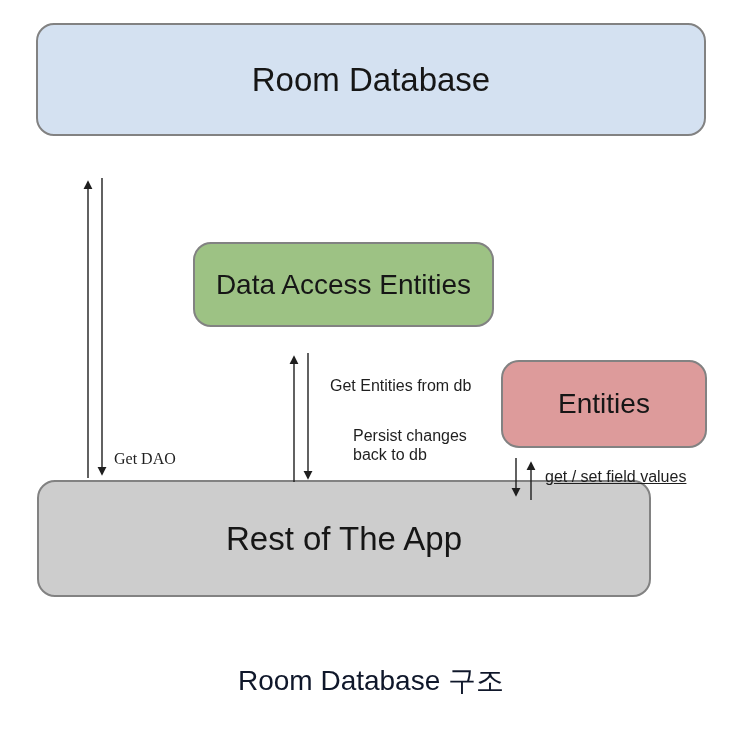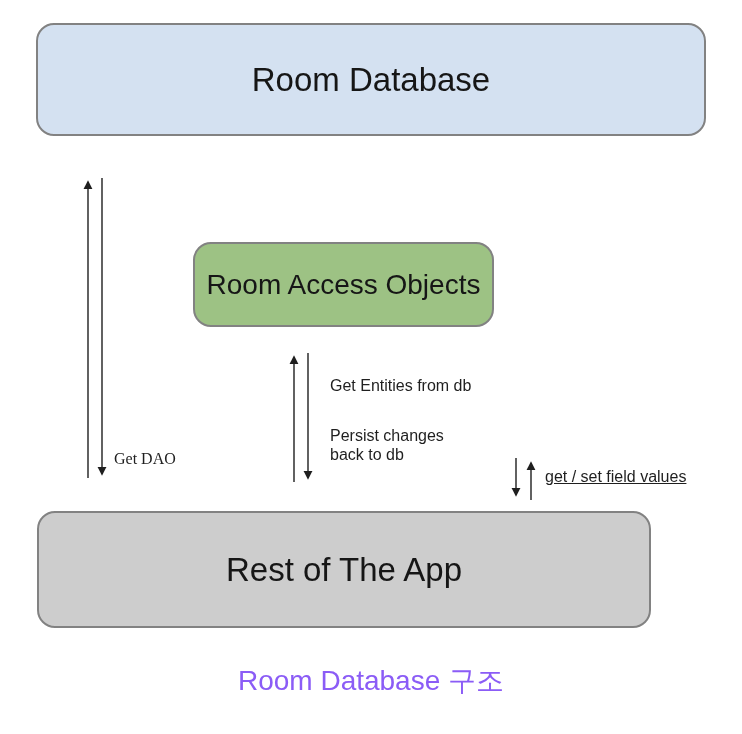--- a/index.html
+++ b/index.html
@@ -22,66 +22,69 @@
     border-radius: 18px;
     display: flex;
     align-items: center;
     justify-content: center;
     box-sizing: border-box;
     color: #161616;
   }
   .node-room-database   { left: 36px;  top: 23px;  width: 670px; height: 113px; font-size: 33px; }
   .node-dao             { left: 193px; top: 242px; width: 301px; height: 85px;  font-size: 28px; }
   .node-entities        { left: 501px; top: 360px; width: 206px; height: 88px;  font-size: 28px; }
-  .node-rest-of-app     { left: 37px;  top: 511px; width: 614px; height: 117px; font-size: 33px; }
+  .node-rest-of-app     { left: 37px;  top: 480px; width: 614px; height: 117px; font-size: 33px; }
 
   .arrows-layer {
     position: absolute;
     left: 0; top: 0;
     width: 742px;
     height: 734px;
     pointer-events: none;
   }
 
   .edge-label {
     position: absolute;
     font-size: 16px;
     color: #1f1f1f;
     line-height: 1.18;
     white-space: nowrap;
   }
-  .edge-label.wrap { white-space: normal; width: 128px; }
+  .edge-label.wrap { white-space: normal; width: 128px; margin-left: 23px; }
   .label-get-dao      { left: 114px; top: 450px; font-family: Liberation Serif, serif; }
   .label-get-entities { left: 330px; top: 377px; }
   .label-persist      { left: 330px; top: 427px; }
   .label-get-set      { left: 545px; top: 468px; text-decoration: underline; }
 
   .caption {
     position: absolute;
     left: 0;
     right: 0;
     top: 662px;
     text-align: center;
     font-size: 28px;
-    color: #8b5cf6;
+    color: #0f172a;
   }
 </style>
 </head>
 <body>
 
 <div class="canvas">
 
   <div class="node node-room-database" style="background-color: rgb(212, 225, 241);">
     <span>Room Database</span>
   </div>
 
   <div class="node node-dao" style="background-color: rgb(157, 194, 132);">
-    <span>Room Access Objects</span>
+    <span>Data Access Entities</span>
   </div>
 
+  <div class="node node-entities" style="background-color: rgb(221, 155, 155);">
+    <span>Entities</span>
+  </div>
 
   <div class="node node-rest-of-app" style="background-color: rgb(205, 205, 205);">
     <span>Rest of The App</span>
   </div>
 
   <svg class="arrows-layer" viewBox="0 0 742 734" xmlns="http://www.w3.org/2000/svg">
     <defs>
       <marker id="ah" viewBox="0 0 10 10" refX="8" refY="5" markerWidth="6.5" markerHeight="6.5" orient="auto">
         <path d="M0,0 L10,5 L0,10 z" fill="#1f1f1f"></path>
       </marker>

